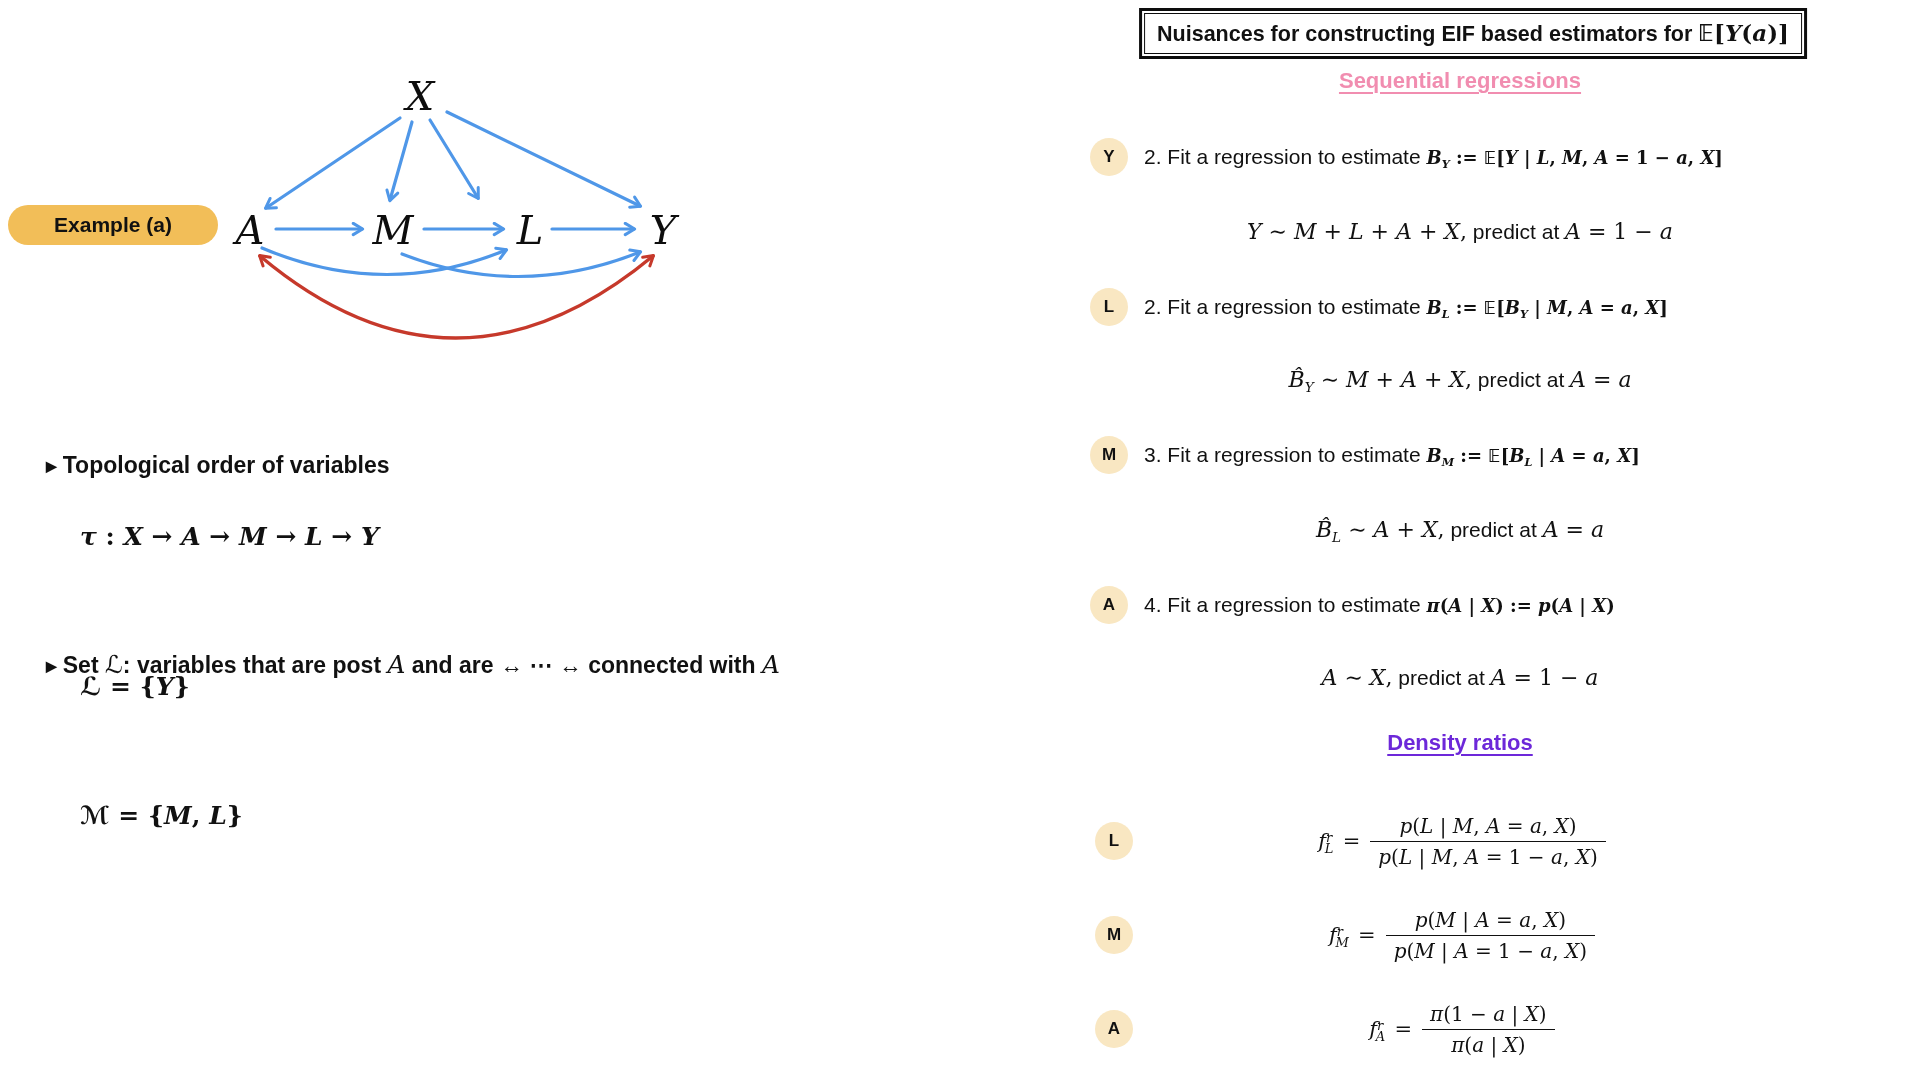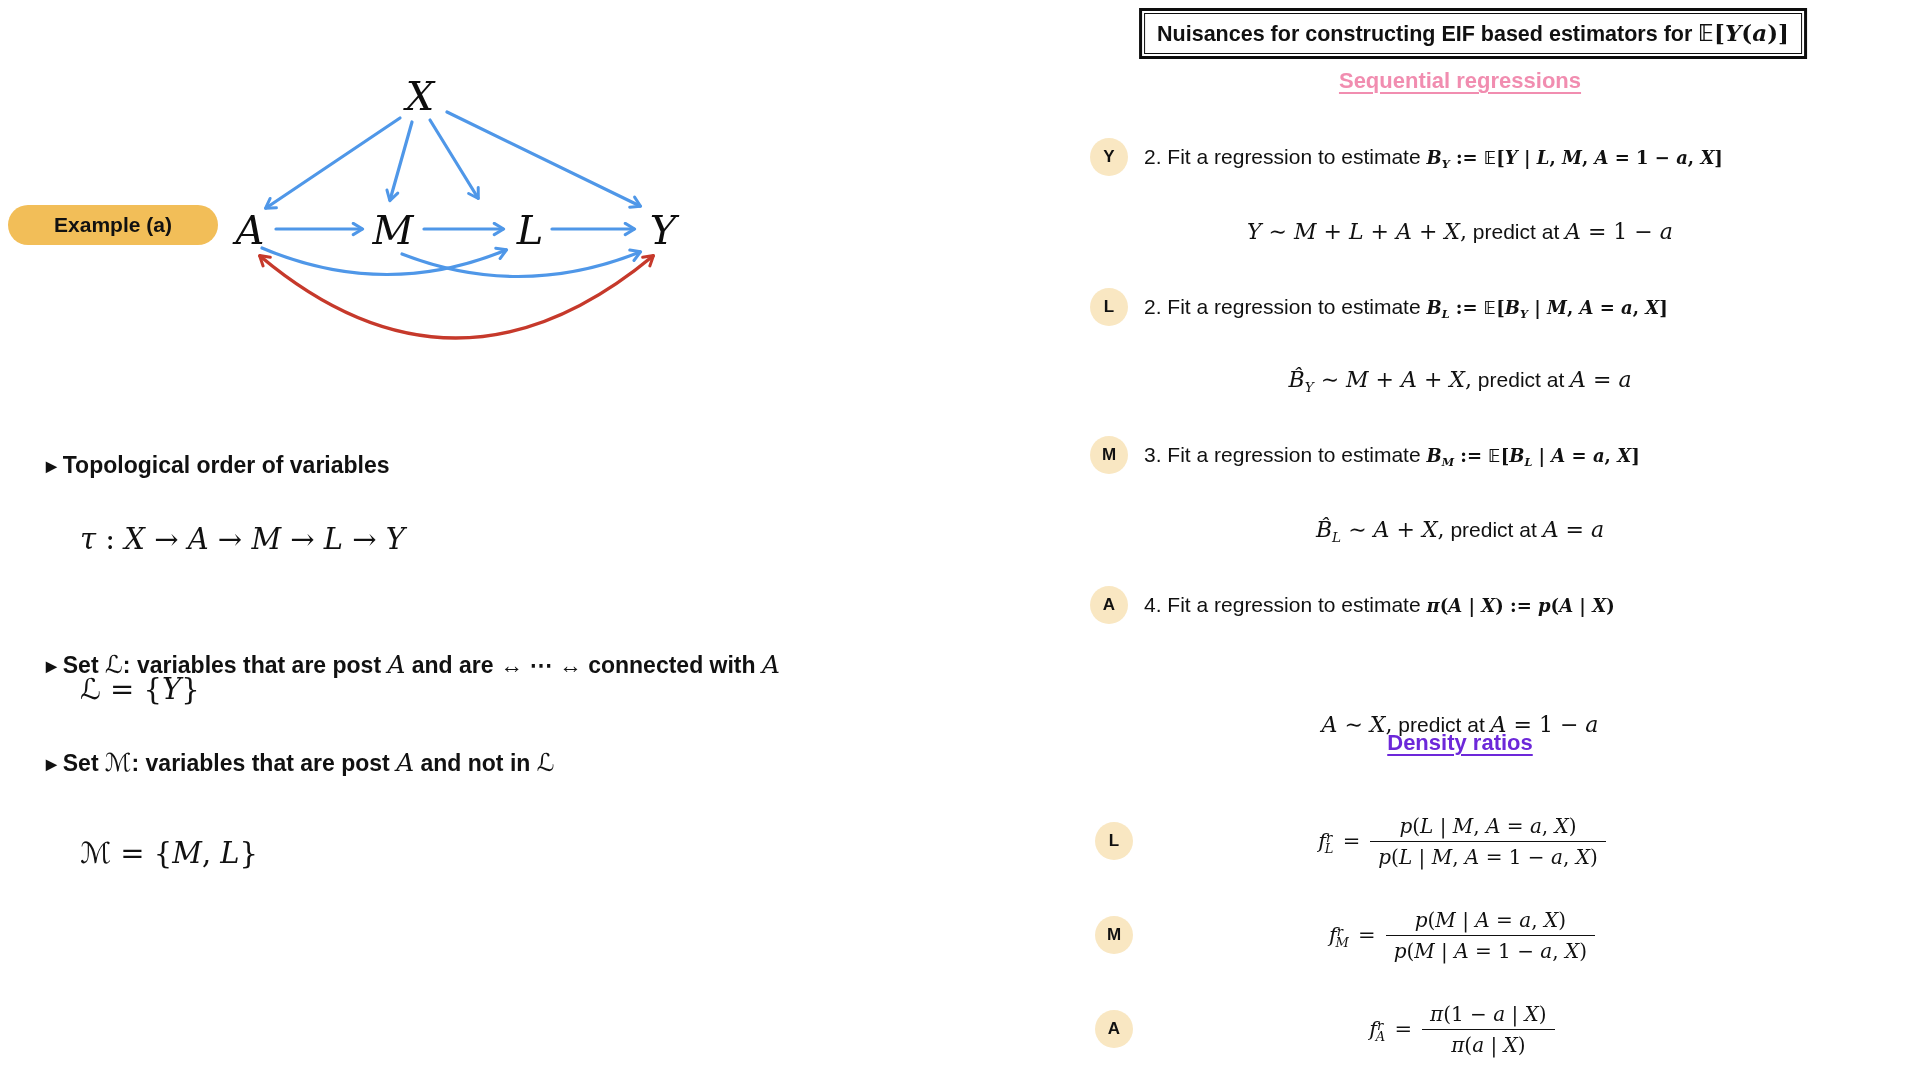--- a/index.html
+++ b/index.html
@@ -22,21 +22,21 @@
   .example-badge {
     position:absolute; left:8px; top:205px; width:210px; height:40px;
     background:#F2BE58; border-radius:27px; display:flex; align-items:center; justify-content:center;
     font-weight:bold; font-size:21px; color:#111;
   }
 
   
   .bullet-header { position:absolute; font-weight:bold; font-size:23px; white-space:nowrap; }
   .bullet-header .tri { font-size:14px; vertical-align:2px; margin-right:6px; }
   .bullet-header .math { font-weight:normal; font-size:1.08em; }
-  .bullet-formula { position:absolute; font-size:29px; white-space:nowrap; }
+  .bullet-formula { position:absolute; font-size:25px; white-space:nowrap;font-weight:bold; }
 
   
   .right-col { position:absolute; left:1060px; top:0; width:800px; height:956px; }
 
   .title-box {
     position:absolute; left:413px; top:8px; transform:translateX(-50%);
     border:3px solid #0d0d0d; padding:2px; background:#fff; white-space:nowrap;
   }
   .title-box-inner { border:1.6px solid #0d0d0d; padding:5px 12px 6px; font-weight:bold; font-size:21.5px; }
   .title-box-inner .math { font-weight:600; font-size:1.07em; }
@@ -114,24 +114,21 @@
   <div class="bullet-header" style="left:46px; top:452px;">
     <span class="tri">▶</span><span><span class="plain">Topological order of variables</span></span>
   </div>
   <div class="bullet-formula" style="left:80px; top:522px;"><span class="math"><span class="var">τ</span> : <span class="var">X</span> → <span class="var">A</span> → <span class="var">M</span> → <span class="var">L</span> → <span class="var">Y</span></span></div>
 
   <div class="bullet-header" style="left:46px; top:610px;margin-top:40px;">
     <span class="tri">▶</span><span><span class="plain">Set </span><span class="math">ℒ</span><span class="plain">: variables that are post </span><span class="math"><span class="var">A</span></span><span class="plain"> and are  ↔ ⋯ ↔  connected with </span><span class="math"><span class="var">A</span></span></span>
   </div>
   <div class="bullet-formula" style="left:80px; top:672px;"><span class="math">ℒ = {<span class="var">Y</span>}</span></div>
 
-  <div class="bullet-header" style="left:46px; top:748px;">
-    <span class="tri">▶</span><span><span class="plain">Set </span><span class="math">ℳ</span><span class="plain">: variables that are post </span><span class="math"><span class="var">A</span></span><span class="plain"> and not in </span><span class="math">ℒ</span></span>
-  </div>
-  <div class="bullet-formula" style="left:80px; top:836px;"><span class="math">ℳ = {<span class="var">M</span>, <span class="var">L</span>}</span></div>
+  <div class="bullet-formula" style="left:80px; top:801px;"><span class="math">ℳ = {<span class="var">M</span>, <span class="var">L</span>}</span></div>
 
   <div class="right-col">
 
     <div class="title-box">
       <div class="title-box-inner"><span class="plain">Nuisances for constructing EIF based estimators for </span><span class="math">𝔼[<span class="var">Y</span>(<span class="var">a</span>)]</span></div>
     </div>
 
     <div class="section-heading" style="top:68px; color:#F18DB0;">Sequential regressions</div>
 
     <div class="seq-item" style="top:135px;">
@@ -157,21 +154,21 @@
       <div class="seq-line"><span class="plain">3. Fit a regression to estimate </span><span class="math"><span class="var">B</span><sub><span class="var">M</span></sub> := 𝔼[<span class="var">B</span><sub><span class="var">L</span></sub> | <span class="var">A</span> = <span class="var">a</span>, <span class="var">X</span>]</span></div>
     </div>
     <div class="seq-sub" style="top:512px;"><span class="math"><span class="var">B̂</span><sub><span class="var">L</span></sub> ∼ <span class="var">A</span> + <span class="var">X</span>,</span><span class="plain">  predict at </span><span class="math"><span class="var">A</span> = <span class="var">a</span></span></div>
 
     <div class="seq-item" style="top:583px;">
       <div class="badge">
           <span>A</span>
         </div>
       <div class="seq-line"><span class="plain">4. Fit a regression to estimate </span><span class="math"><span class="var">π</span>(<span class="var">A</span> | <span class="var">X</span>) := <span class="var">p</span>(<span class="var">A</span> | <span class="var">X</span>)</span></div>
     </div>
-    <div class="seq-sub" style="top:660px;margin-top:47px;"><span class="math"><span class="var">A</span> ∼ <span class="var">X</span>,</span><span class="plain"> predict at </span><span class="math"><span class="var">A</span> = 1 − <span class="var">a</span></span></div>
+    <div class="seq-sub" style="top:660px;"><span class="math"><span class="var">A</span> ∼ <span class="var">X</span>,</span><span class="plain"> predict at </span><span class="math"><span class="var">A</span> = 1 − <span class="var">a</span></span></div>
 
     <div class="section-heading" style="top:730px; color:#6d28d9;">Density ratios</div>
 
     <div class="ratio-row" style="top:796px;">
       <div class="badge">
           <span>L</span>
         </div>
       <div class="ratio-formula">
         <span class="lhs math"><span class="var">f</span><sup><span class="var">r</span></sup><sub><span class="var">L</span></sub> =</span>
         <span class="frac">

